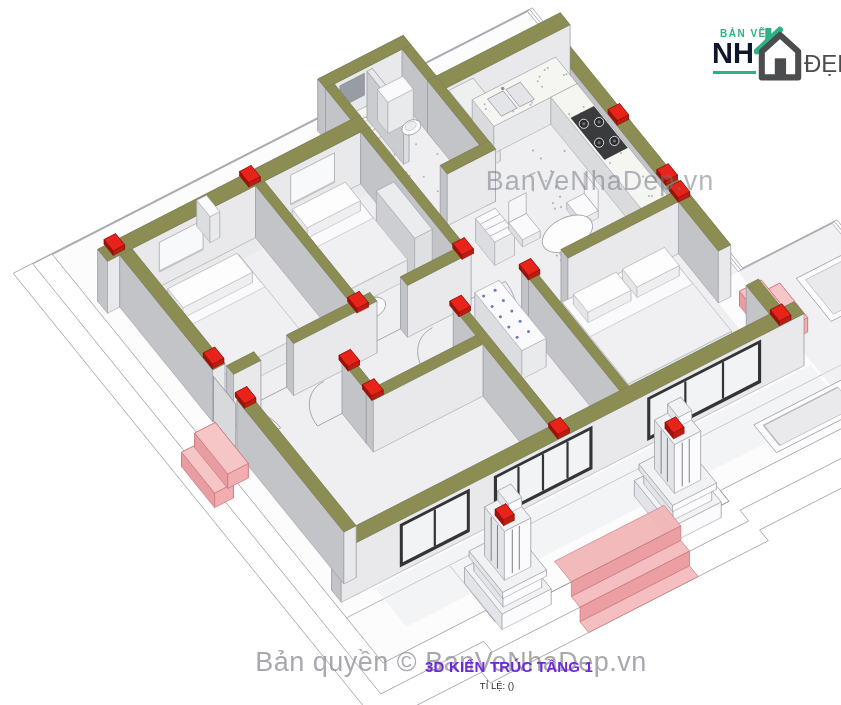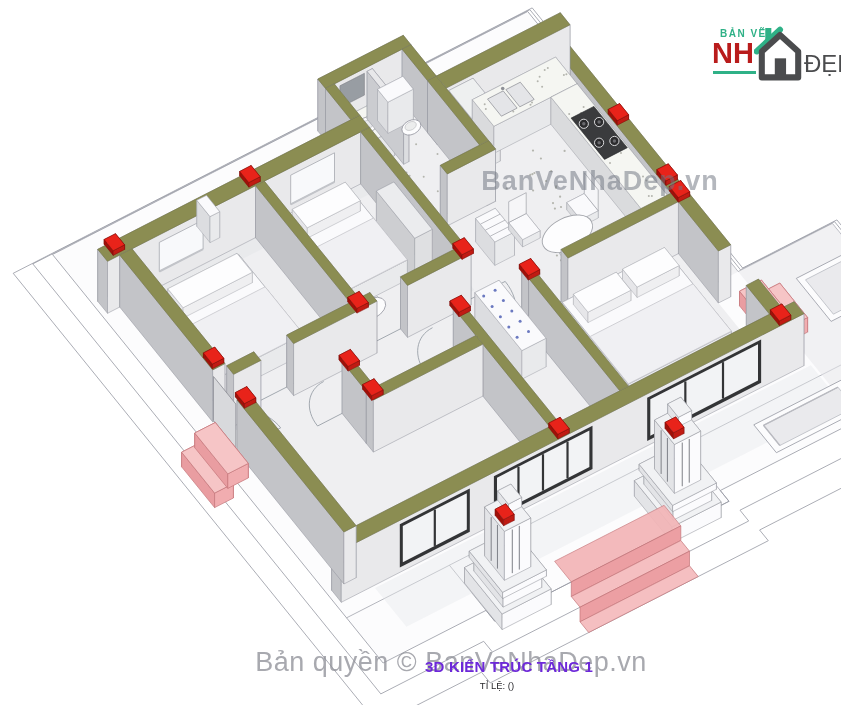--- a/index.html
+++ b/index.html
@@ -1,20 +1,20 @@
 <!DOCTYPE html>
 <html><head>
 <meta charset="utf-8">
 <style>
   html,body{margin:0;padding:0;background:#ffffff;}
   .stage{position:relative;width:841px;height:705px;background:#ffffff;overflow:hidden;
          font-family:"Liberation Sans", sans-serif;}
   .scene-svg{position:absolute;left:0;top:0;}
   .wm-center{position:absolute;left:600px;top:181px;transform:translate(-50%,-50%);
-    font-size:27px;font-weight:700;letter-spacing:1px;color:rgba(112,116,128,0.52);white-space:nowrap;}
+    font-size:27px;font-weight:400;letter-spacing:1px;color:rgba(112,116,128,0.52);white-space:nowrap;}
   .wm-copy{position:absolute;left:451px;top:647px;transform:translateX(-50%);
     font-size:27px;font-weight:400;letter-spacing:0.5px;color:rgba(143,145,152,0.78);white-space:nowrap;text-align:right;}
   .title-main{position:absolute;left:509px;top:658px;transform:translateX(-50%);
     font-size:15px;font-weight:700;color:#6d28d9;white-space:nowrap;letter-spacing:0.2px;}
   .title-scale{position:absolute;left:497px;top:680px;transform:translateX(-50%);
     font-size:9.5px;font-weight:400;color:#2a2a2e;white-space:nowrap;}
   .logo{position:absolute;left:710px;top:13px;width:130px;height:64px;margin-top:12px;}
   .logo .bv{position:absolute;left:10px;top:3px;font-size:10px;font-weight:700;letter-spacing:1.5px;}
   .logo .nh{position:absolute;left:2px;top:12px;font-size:29px;font-weight:800;letter-spacing:0px;}
   .logo .dep{position:absolute;left:94px;top:25px;font-size:24px;font-weight:400;}
@@ -577,21 +577,21 @@
       <polygon points="580.0,621.8 689.5,565.8 698.2,576.5 588.7,632.5" fill="#f5bfc1" stroke="#c4767a" stroke-width="0.7" stroke-linejoin="round"></polygon>
     </svg>
 
   <div class="wm-center">BanVeNhaDep.vn</div>
   <div class="wm-copy">Bản quyền © BanVeNhaDep.vn</div>
   <div class="title-main">3D KIẾN TRÚC TẦNG 1</div>
   <div class="title-scale">TỈ LỆ: ()</div>
 
   <div class="logo">
     <span class="bv" id="logo-bv" style="color: rgb(47, 177, 135);">BẢN VẼ</span>
-    <span class="nh" id="logo-nh" style="color: #b91c1c; text-align: right;">NH</span>
+    <span class="nh" id="logo-nh" style="color: #0f172a; text-align: right;">NH</span>
     <svg class="house" width="52" height="58" viewBox="0 0 60 66">
       <rect id="lh-chim" x="13" y="3" width="7" height="16" fill="#2fb187"></rect>
       <path id="lh-roofg" d="M3 30 L30 5" stroke="#2fb187" stroke-width="7" fill="none" stroke-linecap="round"></path>
       <path id="lh-body" d="M9 30 L30 11 L51 30 L51 60 L9 60 Z" fill="#ffffff" stroke="#4b4c4e" stroke-width="7" stroke-linejoin="round"></path>
       <rect id="lh-door" x="24" y="38" width="13" height="22" fill="#4b4c4e"></rect>
     </svg>
     <span class="dep" id="logo-dep" style="color: rgb(75, 76, 78);">ĐẸP</span>
     <span class="bar" id="logo-bar" style="background: rgb(47, 177, 135);"></span>
   </div>
 </div>

